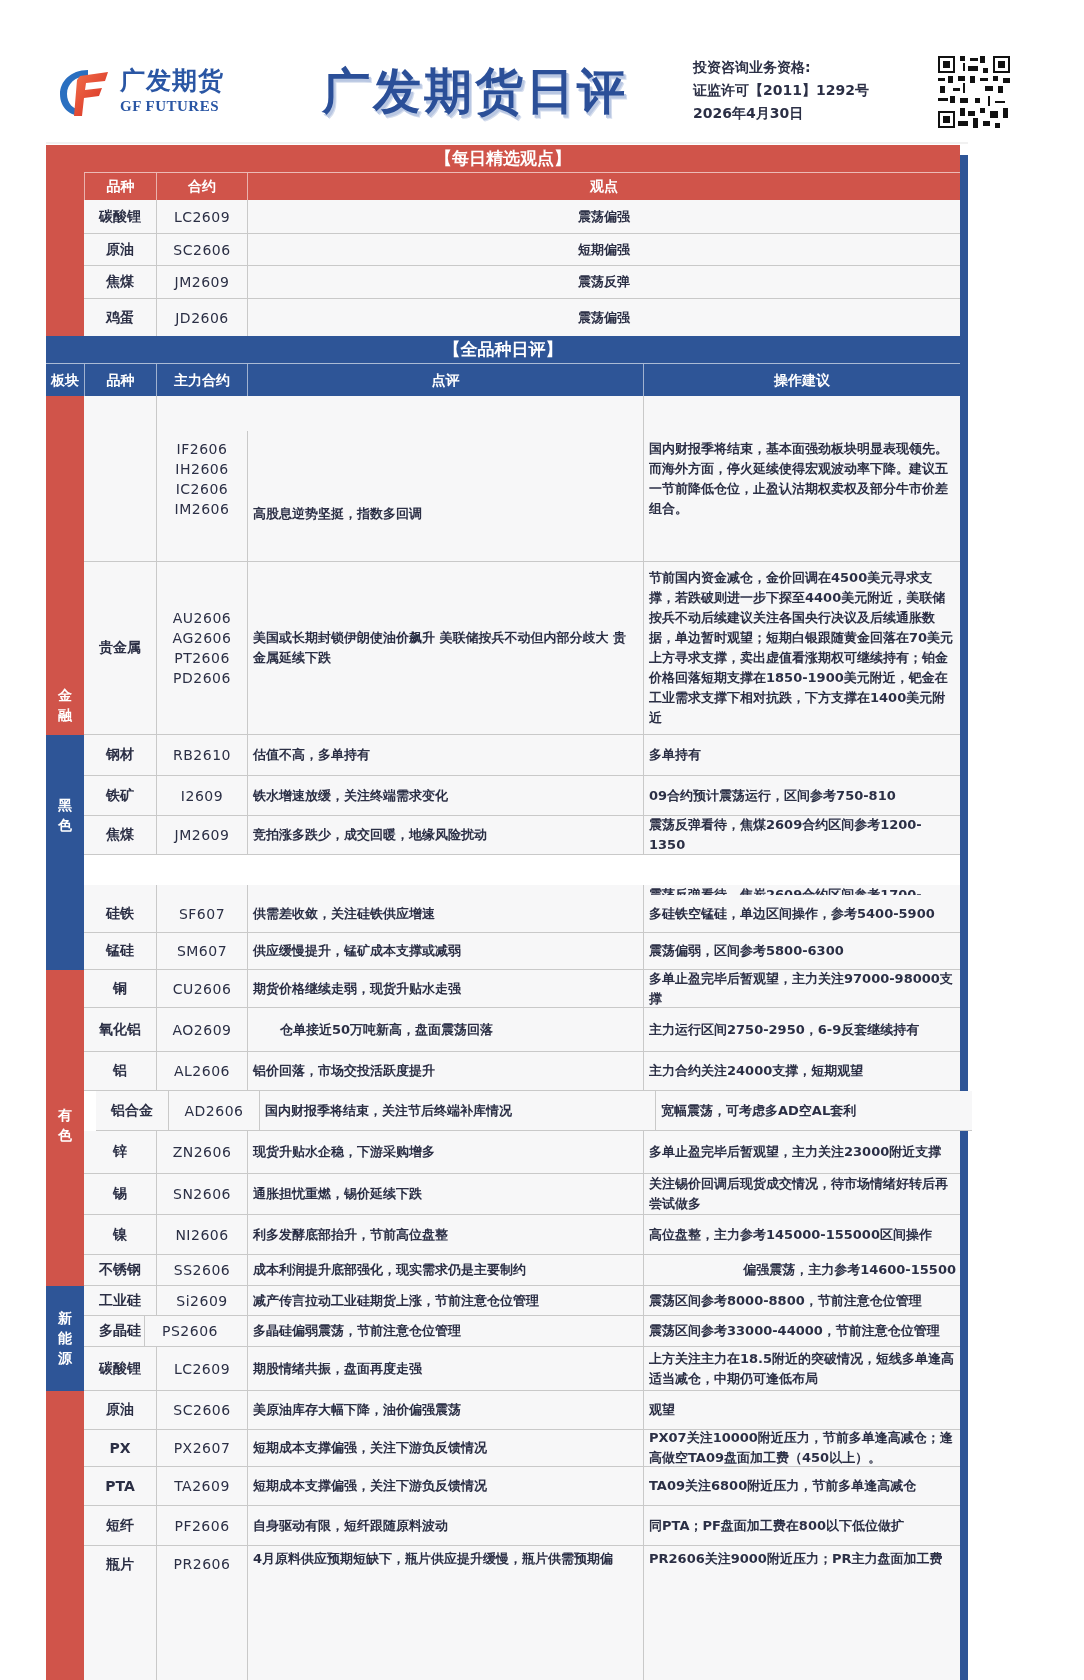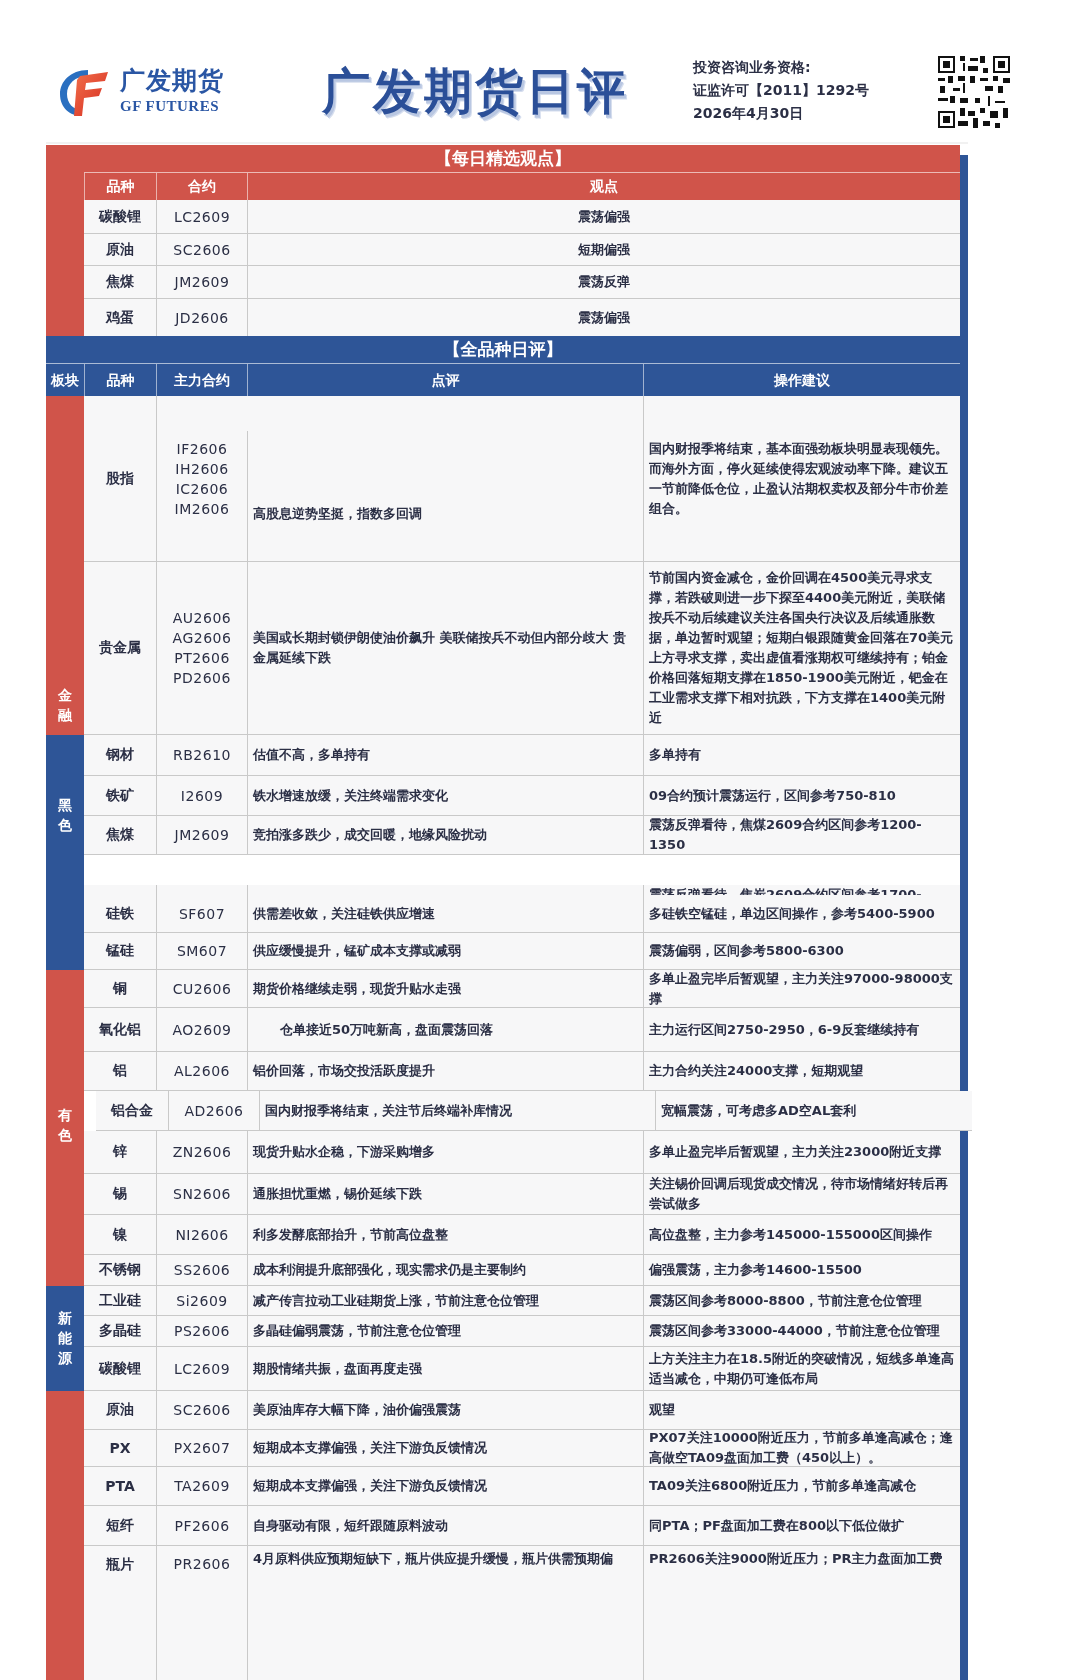--- a/index.html
+++ b/index.html
@@ -180,21 +180,20 @@
     <span>色</span>
   </div>
   <div class="sector blue" style="top:1141px;height:105px;justify-content:flex-start;padding-top:22px;">
     <span>新</span>
     <span>能</span>
     <span>源</span>
   </div>
   <div class="sector red" style="top:1246px;height:300px;"></div>
 
   <div class="row" style="top:251px;height:166px;">
-    <div class="cell center" style="left:0;width:72px;border-left:none;">股指</div>
     <div class="cell center" style="left:72px;width:91px;">
       <div class="contracts">
         <span>IF2606</span>
         <span>IH2606</span>
         <span>IC2606</span>
         <span>IM2606</span>
       </div>
     </div>
     <div class="cell left" style="left:163px;width:396px;font-size:13px;margin-top:35px;">
         <span class="txt">高股息逆势坚挺，指数多回调</span>
@@ -364,39 +363,39 @@
         <span class="txt">高位盘整，主力参考145000-155000区间操作</span>
       </div>
   </div>
 
   <div class="row" style="top:1110px;height:31px;">
     <div class="cell center" style="left:0;width:72px;border-left:none;">不锈钢</div>
     <div class="cell center c-code" style="left:72px;width:91px;">SS2606</div>
     <div class="cell left" style="left:163px;width:396px;font-size:13px;">
         <span class="txt">成本利润提升底部强化，现实需求仍是主要制约</span>
       </div>
-    <div class="cell left" style="left:559px;width:317px;font-size:13px;">
+    <div class="cell left" style="left:559px;width:317px;font-size:13px;justify-content:flex-end;">
         <span class="txt">偏强震荡，主力参考14600-15500</span>
       </div>
   </div>
 
   <div class="row" style="top:1141px;height:30px;">
     <div class="cell center" style="left:0;width:72px;border-left:none;">工业硅</div>
     <div class="cell center c-code" style="left:72px;width:91px;">Si2609</div>
     <div class="cell left" style="left:163px;width:396px;font-size:13px;">
         <span class="txt">减产传言拉动工业硅期货上涨，节前注意仓位管理</span>
       </div>
     <div class="cell left" style="left:559px;width:317px;font-size:13px;">
         <span class="txt">震荡区间参考8000-8800，节前注意仓位管理</span>
       </div>
   </div>
 
   <div class="row" style="top:1171px;height:31px;">
     <div class="cell center" style="left:0;width:72px;border-left:none;">多晶硅</div>
-    <div class="cell center c-code" style="left:72px;width:91px;">PS2606</div>
+    <div class="cell center c-code" style="left:60px;width:91px;">PS2606</div>
     <div class="cell left" style="left:163px;width:396px;font-size:13px;">
         <span class="txt">多晶硅偏弱震荡，节前注意仓位管理</span>
       </div>
     <div class="cell left" style="left:559px;width:317px;font-size:13px;">
         <span class="txt">震荡区间参考33000-44000，节前注意仓位管理</span>
       </div>
   </div>
 
   <div class="row" style="top:1202px;height:44px;">
     <div class="cell center" style="left:0;width:72px;border-left:none;">碳酸锂</div>

